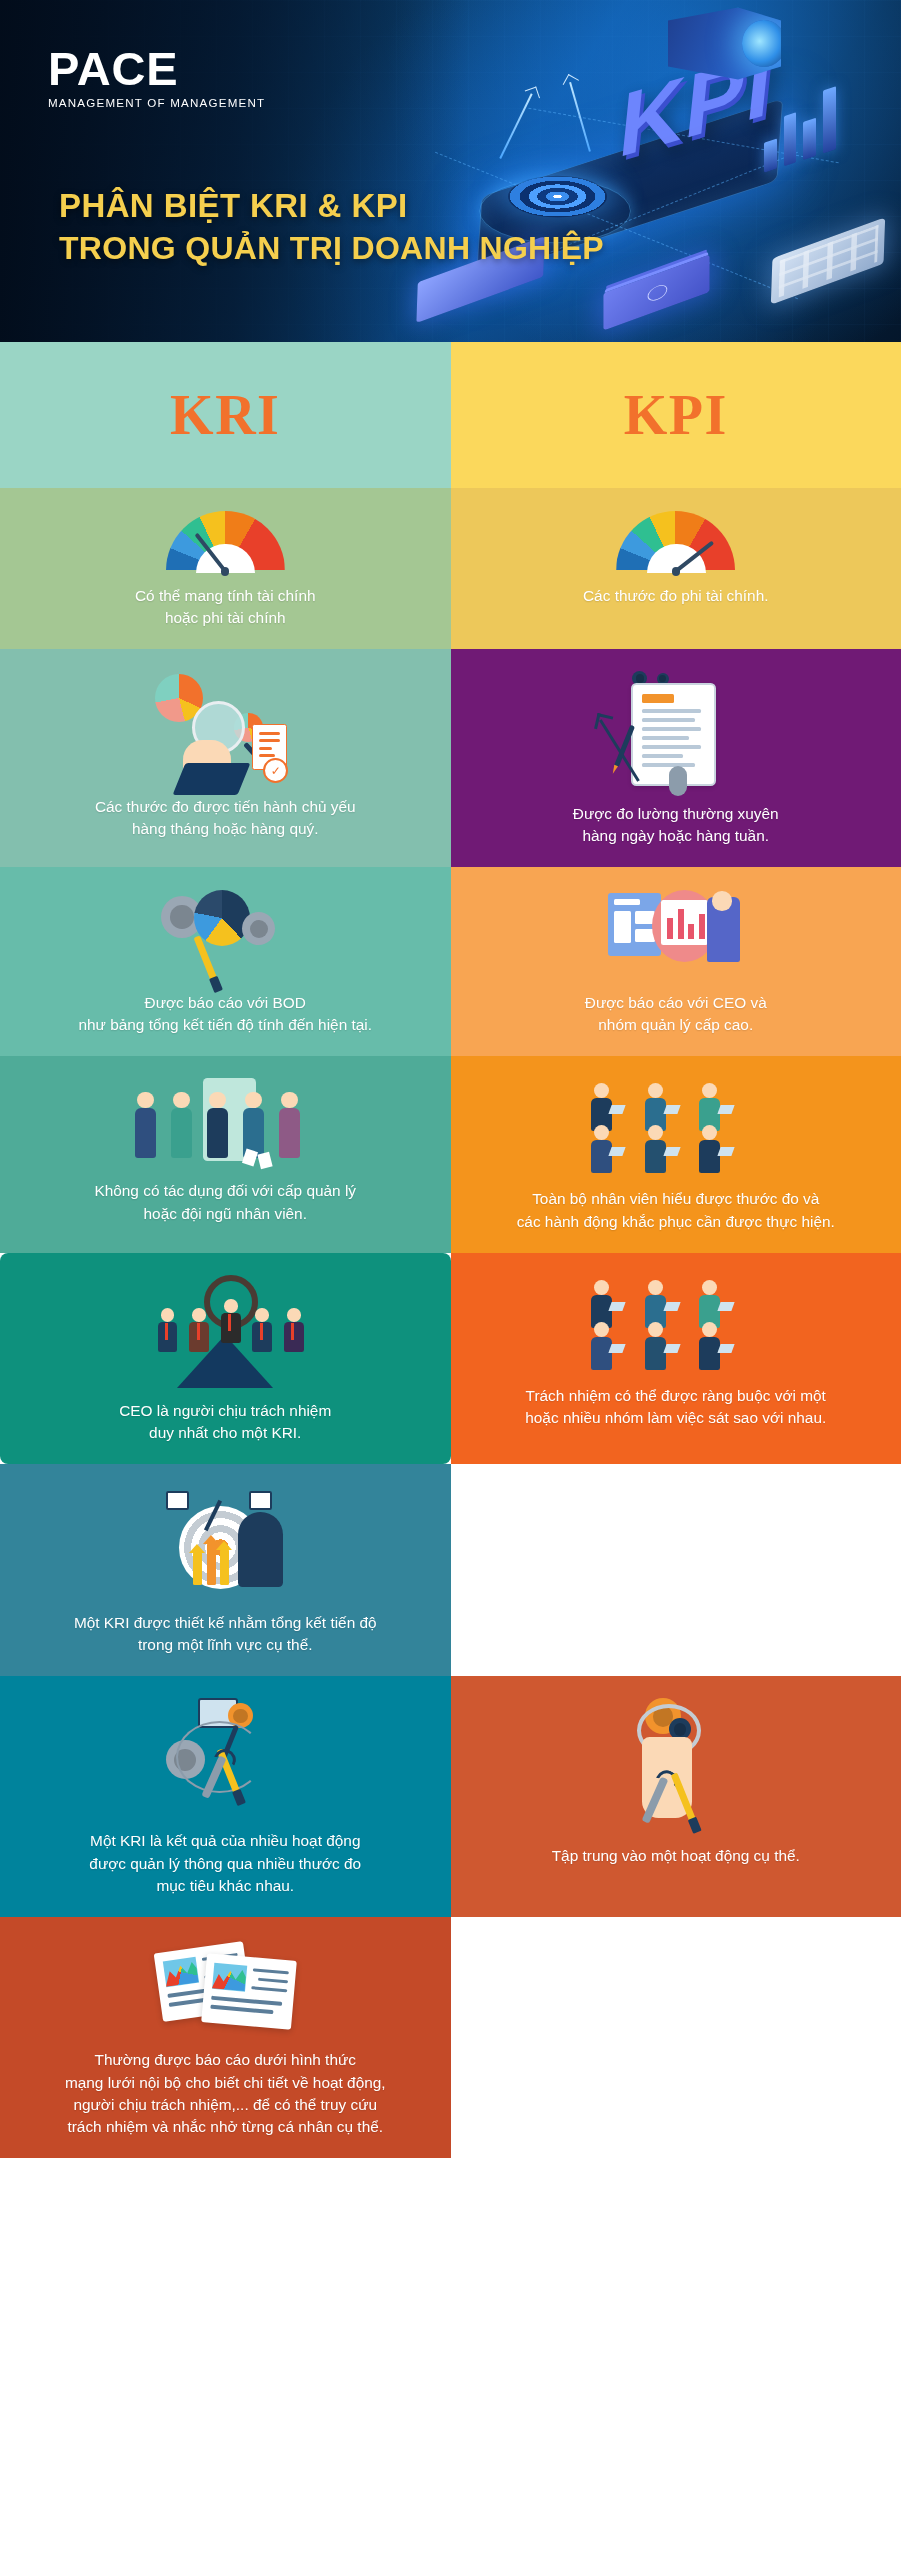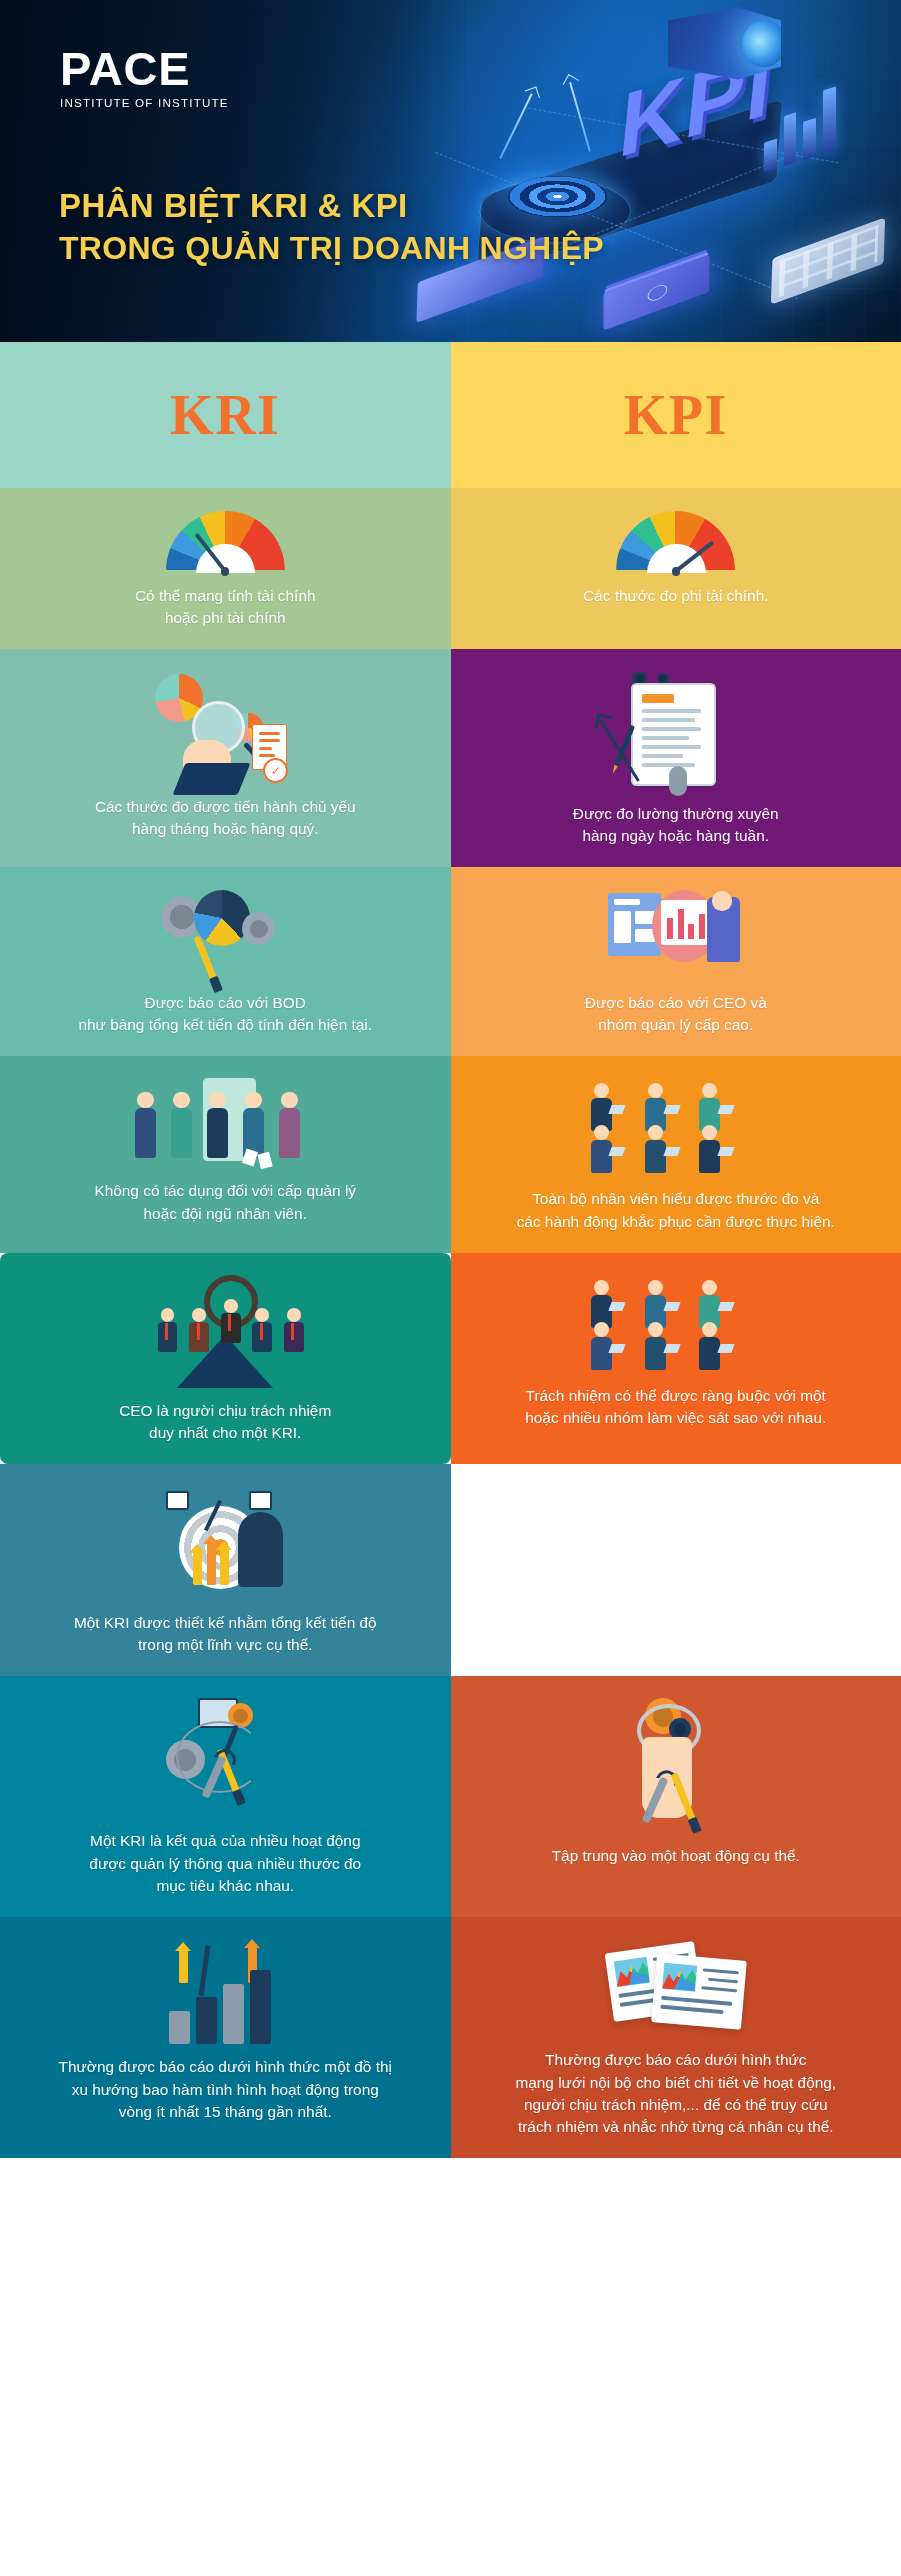--- a/index.html
+++ b/index.html
@@ -28,21 +28,21 @@
       linear-gradient(rgba(80,170,255,.06) 0.8px, transparent 0.8px),
       linear-gradient(90deg, rgba(80,170,255,.06) 0.8px, transparent 0.8px);
     background-size:36px 36px;
     opacity:.55;
   }
   .hdr-vig{
     position:absolute; inset:0;
     background:linear-gradient(90deg, rgba(2,12,26,.96) 0%, rgba(3,18,38,.72) 26%, rgba(3,20,44,0) 52%);
   }
   .logo{
-    position:absolute; left:60px; top:47px; z-index:6;
+    position:absolute; left:48px; top:47px; z-index:6;
     color:#fff;
   }
   .logo-word{
     font-family:"Liberation Sans", sans-serif;
     font-weight:700; font-size:47px; letter-spacing:0.8px; line-height:.95;
     color:#fff;
   }
   .logo-sub{
     font-family:"Liberation Sans", sans-serif;
     font-size:11.6px; letter-spacing:1.2px; margin-top:4.5px; color:#fff; font-weight:400;
@@ -346,21 +346,21 @@
         <i></i>
       </div>
     <div class="dotline dl1"></div>
     <div class="dotline dl2"></div>
     <div class="dotline dl3"></div>
 
     <div class="hdr-vig"></div>
 
     <div class="logo">
       <div class="logo-word">PACE</div>
-      <div class="logo-sub">INSTITUTE OF INSTITUTE</div>
+      <div class="logo-sub">MANAGEMENT OF MANAGEMENT</div>
     </div>
 
     <div class="hdr-title">
       <div class="l1">PHÂN BIỆT KRI &amp; KPI</div>
       <div class="l2">TRONG QUẢN TRỊ DOANH NGHIỆP</div>
     </div>
   </div>
 
   <div class="grid">
     <div class="cell title-cell" id="title-left" style="background: rgb(154, 213, 197);">
@@ -625,36 +625,20 @@
               <div class="fl" style="left:25.5px;top:6px;width:56px;height:45px;border:4.5px solid #c4ccd3;border-radius:50%"></div>
               <div class="fl" style="left:30px;top:39px;width:50px;height:81px;border-radius:7.5px 7.5px 16.5px 16.5px;background:#fbd9b6"></div>
               <div class="fl wrench" style="left:39px;top:78px;height:48px"></div>
               <div class="fl screwdriver" style="left:68px;top:74px;height:51px"></div>
             </div>
           </div>
           <div class="cap">Tập trung vào một hoạt động cụ thể.</div>
         </div>
       </div>
       <div class="grid">
-        <div class="cell row-cell" style="background: rgb(0, 113, 143);">
-          <div class="icon-wrap">
-            <div class="ill" style="width:128px;height:105px">
-              <div class="fl uparrow" style="left:18px;top:10.5px;height:33px"></div>
-              <div class="fl" style="left:41px;top:6px;width:4.5px;height:51px;background:#1d3c5c;transform:rotate(8deg)"></div>
-              <div class="fl uparrow o" style="left:87px;top:7.5px;height:36px"></div>
-              <div class="fl" style="left:7.5px;bottom:0;width:21px;height:33px;background:#8c9cab;border-radius:2.3px"></div>
-              <div class="fl" style="left:35px;bottom:0;width:21px;height:47px;background:#1d3c5c;border-radius:2.3px"></div>
-              <div class="fl" style="left:62px;bottom:0;width:21px;height:60px;background:#8c9cab;border-radius:2.3px"></div>
-              <div class="fl" style="left:89px;bottom:0;width:21px;height:74px;background:#1d3c5c;border-radius:2.3px"></div>
-            </div>
-          </div>
-          <div class="cap">Thường được báo cáo dưới hình thức một đồ thị
-xu hướng bao hàm tình hình hoạt động trong
-vòng ít nhất 15 tháng gần nhất.</div>
-        </div>
         <div class="cell row-cell" style="background: rgb(196, 74, 40);">
           <div class="icon-wrap">
             <div class="ill" style="width:143px;height:98px">
               <div class="fl chartdoc" style="left:4.5px;top:7.5px;transform:rotate(-8deg)">
                 <div class="mini"></div>
                 <div class="ln" style="top:10.5px"></div>
                 <div class="ln" style="top:19.5px;width:30px"></div>
                 <div class="ln" style="top:28.5px"></div>
                 <div class="ln" style="top:42px;width:71px;left:7.5px;right:auto"></div>
                 <div class="ln" style="top:51px;width:63px;left:7.5px;right:auto"></div>

